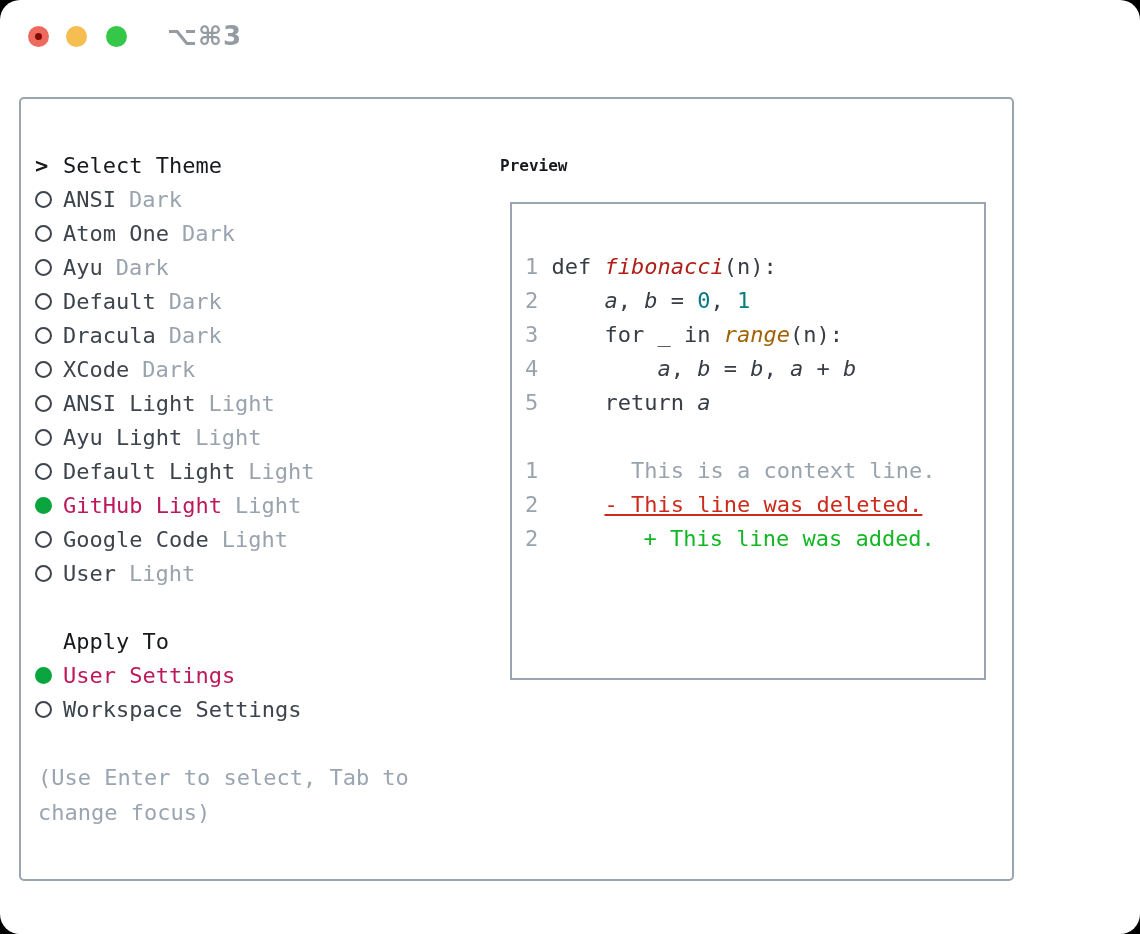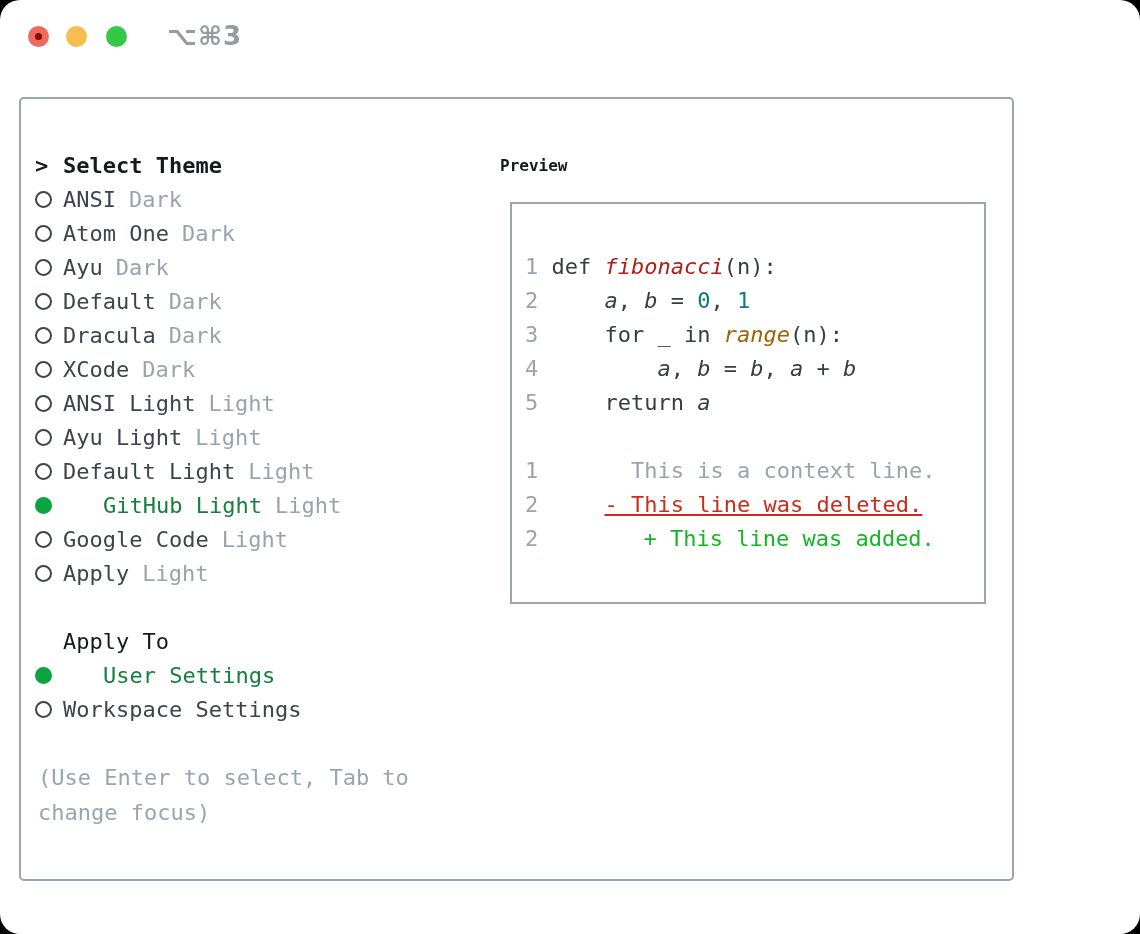--- a/index.html
+++ b/index.html
@@ -21,31 +21,31 @@
          border:2px solid #9aa5b1;border-radius:5px;background:#fff;}
 
   
   .list{position:absolute;left:14px;top:49px;}
   .apply{position:absolute;left:14px;top:525px;}
   .row{height:34px;display:flex;align-items:center;font-size:22px;color:#3d444c;white-space:pre;}
   .slot{display:inline-flex;width:28px;align-items:center;flex:none;}
   .circle{width:17px;height:17px;border:2px solid #3d444c;border-radius:50%;box-sizing:border-box;}
   .circle.sel{background:#0aa53f;border-color:#0aa53f;}
   .cursor{font-weight:bold;color:#16191d;}
-  .row.header .name{font-weight:bold;color:#16191d;}
+  .row.header .name{font-weight:normal;color:#16191d;}
   .row.label .name{color:#16191d;}
-  .row .name.selname{color:#15803d;margin-left:40px;}
+  .row .name.selname{color:#be185d;}
   .variant{color:#99a3ae;margin-left:13px;}
 
   .hint{position:absolute;left:17px;top:661px;width:436px;font-size:22px;line-height:35px;color:#9aa5b1;}
 
   
   .preview-label{position:absolute;left:479px;top:49px;height:34px;display:flex;align-items:center;
                  font-weight:bold;font-size:16px;color:#16191d;}
-  .preview-box{position:absolute;left:489px;top:103px;width:476px;height:402px;box-sizing:border-box;
+  .preview-box{position:absolute;left:489px;top:103px;width:476px;height:478px;box-sizing:border-box;
                border:2px solid #9aa5b1;padding:46px 0 16px 13px;overflow:hidden;}
   .pline{font-size:22px;line-height:34px;min-height:34px;white-space:pre;color:#363d45;}
   .ln{display:inline-block;width:2ch;color:#99a3ae;}
   .seg.p{color:#363d45;}
   .seg.fn{color:#b01f17;font-style:italic;}
   .seg.n{color:#0a7c80;}
   .seg.b{color:#a16207;font-style:italic;}
   .seg.v{font-style:italic;color:#363d45;}
   .seg.ctx{color:#99a3ae;}
   .seg.del{color:#cb2b1b;text-decoration:underline;}
@@ -74,21 +74,21 @@
           <div class="row"><span class="slot"><span class="circle"></span></span><span class="name">Atom One</span><span class="variant">Dark</span></div>
           <div class="row"><span class="slot"><span class="circle"></span></span><span class="name">Ayu</span><span class="variant">Dark</span></div>
           <div class="row"><span class="slot"><span class="circle"></span></span><span class="name">Default</span><span class="variant">Dark</span></div>
           <div class="row"><span class="slot"><span class="circle"></span></span><span class="name">Dracula</span><span class="variant">Dark</span></div>
           <div class="row"><span class="slot"><span class="circle"></span></span><span class="name">XCode</span><span class="variant">Dark</span></div>
           <div class="row"><span class="slot"><span class="circle"></span></span><span class="name">ANSI Light</span><span class="variant">Light</span></div>
           <div class="row"><span class="slot"><span class="circle"></span></span><span class="name">Ayu Light</span><span class="variant">Light</span></div>
           <div class="row"><span class="slot"><span class="circle"></span></span><span class="name">Default Light</span><span class="variant">Light</span></div>
           <div class="row"><span class="slot"><span class="circle sel"></span></span><span class="name selname">GitHub Light</span><span class="variant">Light</span></div>
           <div class="row"><span class="slot"><span class="circle"></span></span><span class="name">Google Code</span><span class="variant">Light</span></div>
-          <div class="row"><span class="slot"><span class="circle"></span></span><span class="name">Apply</span><span class="variant">Light</span></div>
+          <div class="row"><span class="slot"><span class="circle"></span></span><span class="name">User</span><span class="variant">Light</span></div>
         </div>
 
       <div class="apply" id="apply-list">
           <div class="row label"><span class="slot"></span><span class="name">Apply To</span></div>
           <div class="row"><span class="slot"><span class="circle sel"></span></span><span class="name selname">User Settings</span></div>
           <div class="row"><span class="slot"><span class="circle"></span></span><span class="name">Workspace Settings</span></div>
         </div>
 
       <div class="hint">(Use Enter to select, Tab to change focus)</div>
 

